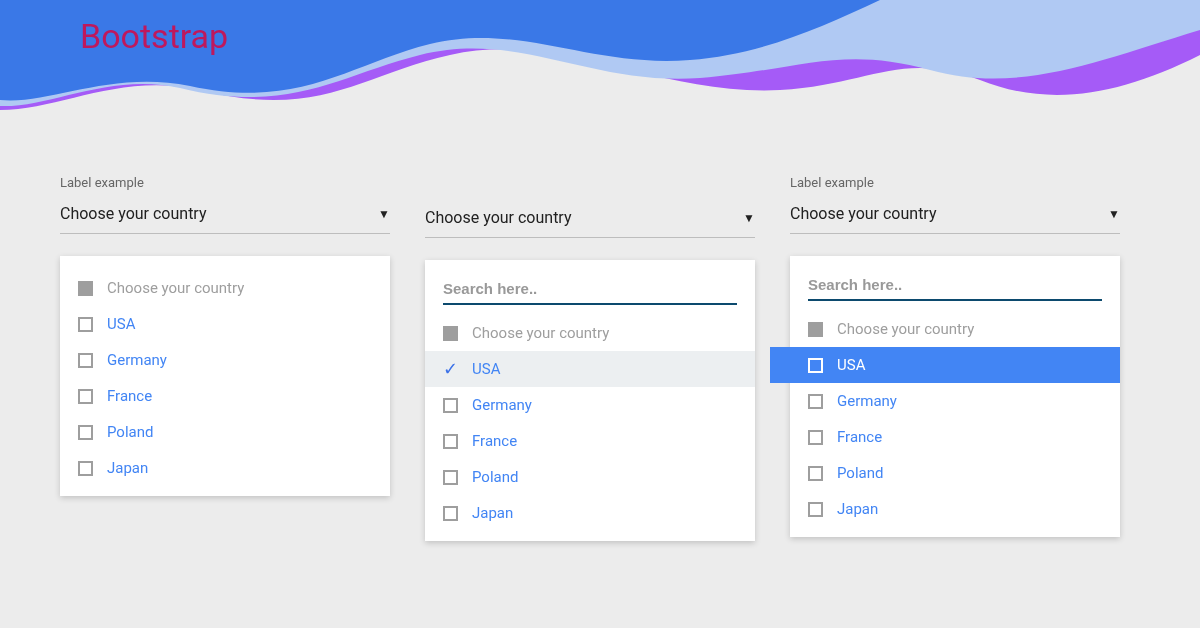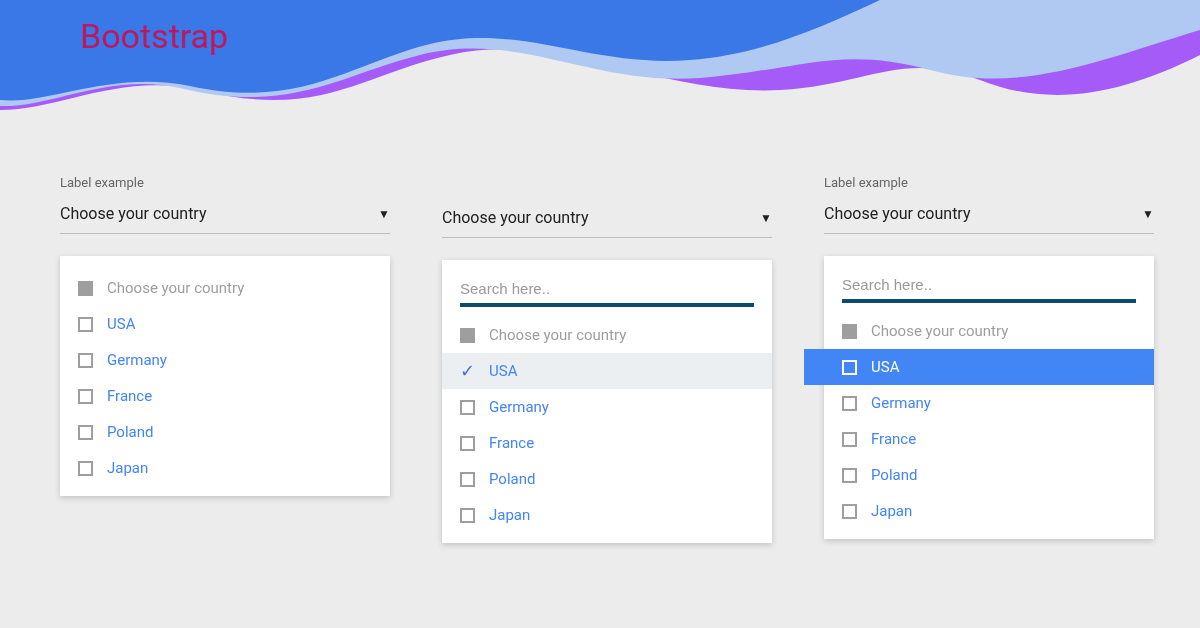--- a/index.html
+++ b/index.html
@@ -28,21 +28,21 @@
     line-height: 1.1;
     z-index: 2;
     margin-left: 12px;
   }
   .panels {
     position: absolute;
     top: 175px;
     left: 60px;
     right: 60px;
     display: flex;
-    gap: 52px;
+    gap: 35px;
   }
   .panel {
     flex: 0 0 330px;
   }
   .field-label {
     font-size: 13px;
     color: #666;
   }
   .select-trigger {
     display: flex;
@@ -66,25 +66,26 @@
     background: #fff;
     box-shadow: 0 2px 6px rgba(0,0,0,0.18);
     padding: 14px 0 10px 0;
   }
   .search-wrap {
     padding: 0 18px 10px 18px;
   }
   .search-input {
     width: 100%;
     border: none;
-    border-bottom: 4px solid #0c4a6e;
+    border-bottom: 2px solid #0c4a6e;
     font-size: 15px;
     padding: 6px 0;
     outline: none;
     color: #333;
+    font-weight: bold;
   }
   .search-input::placeholder { color: #999; }
   .dropdown-item {
     display: flex;
     align-items: center;
     gap: 14px;
     padding: 9px 18px;
     font-size: 15px;
     cursor: pointer;
   }

